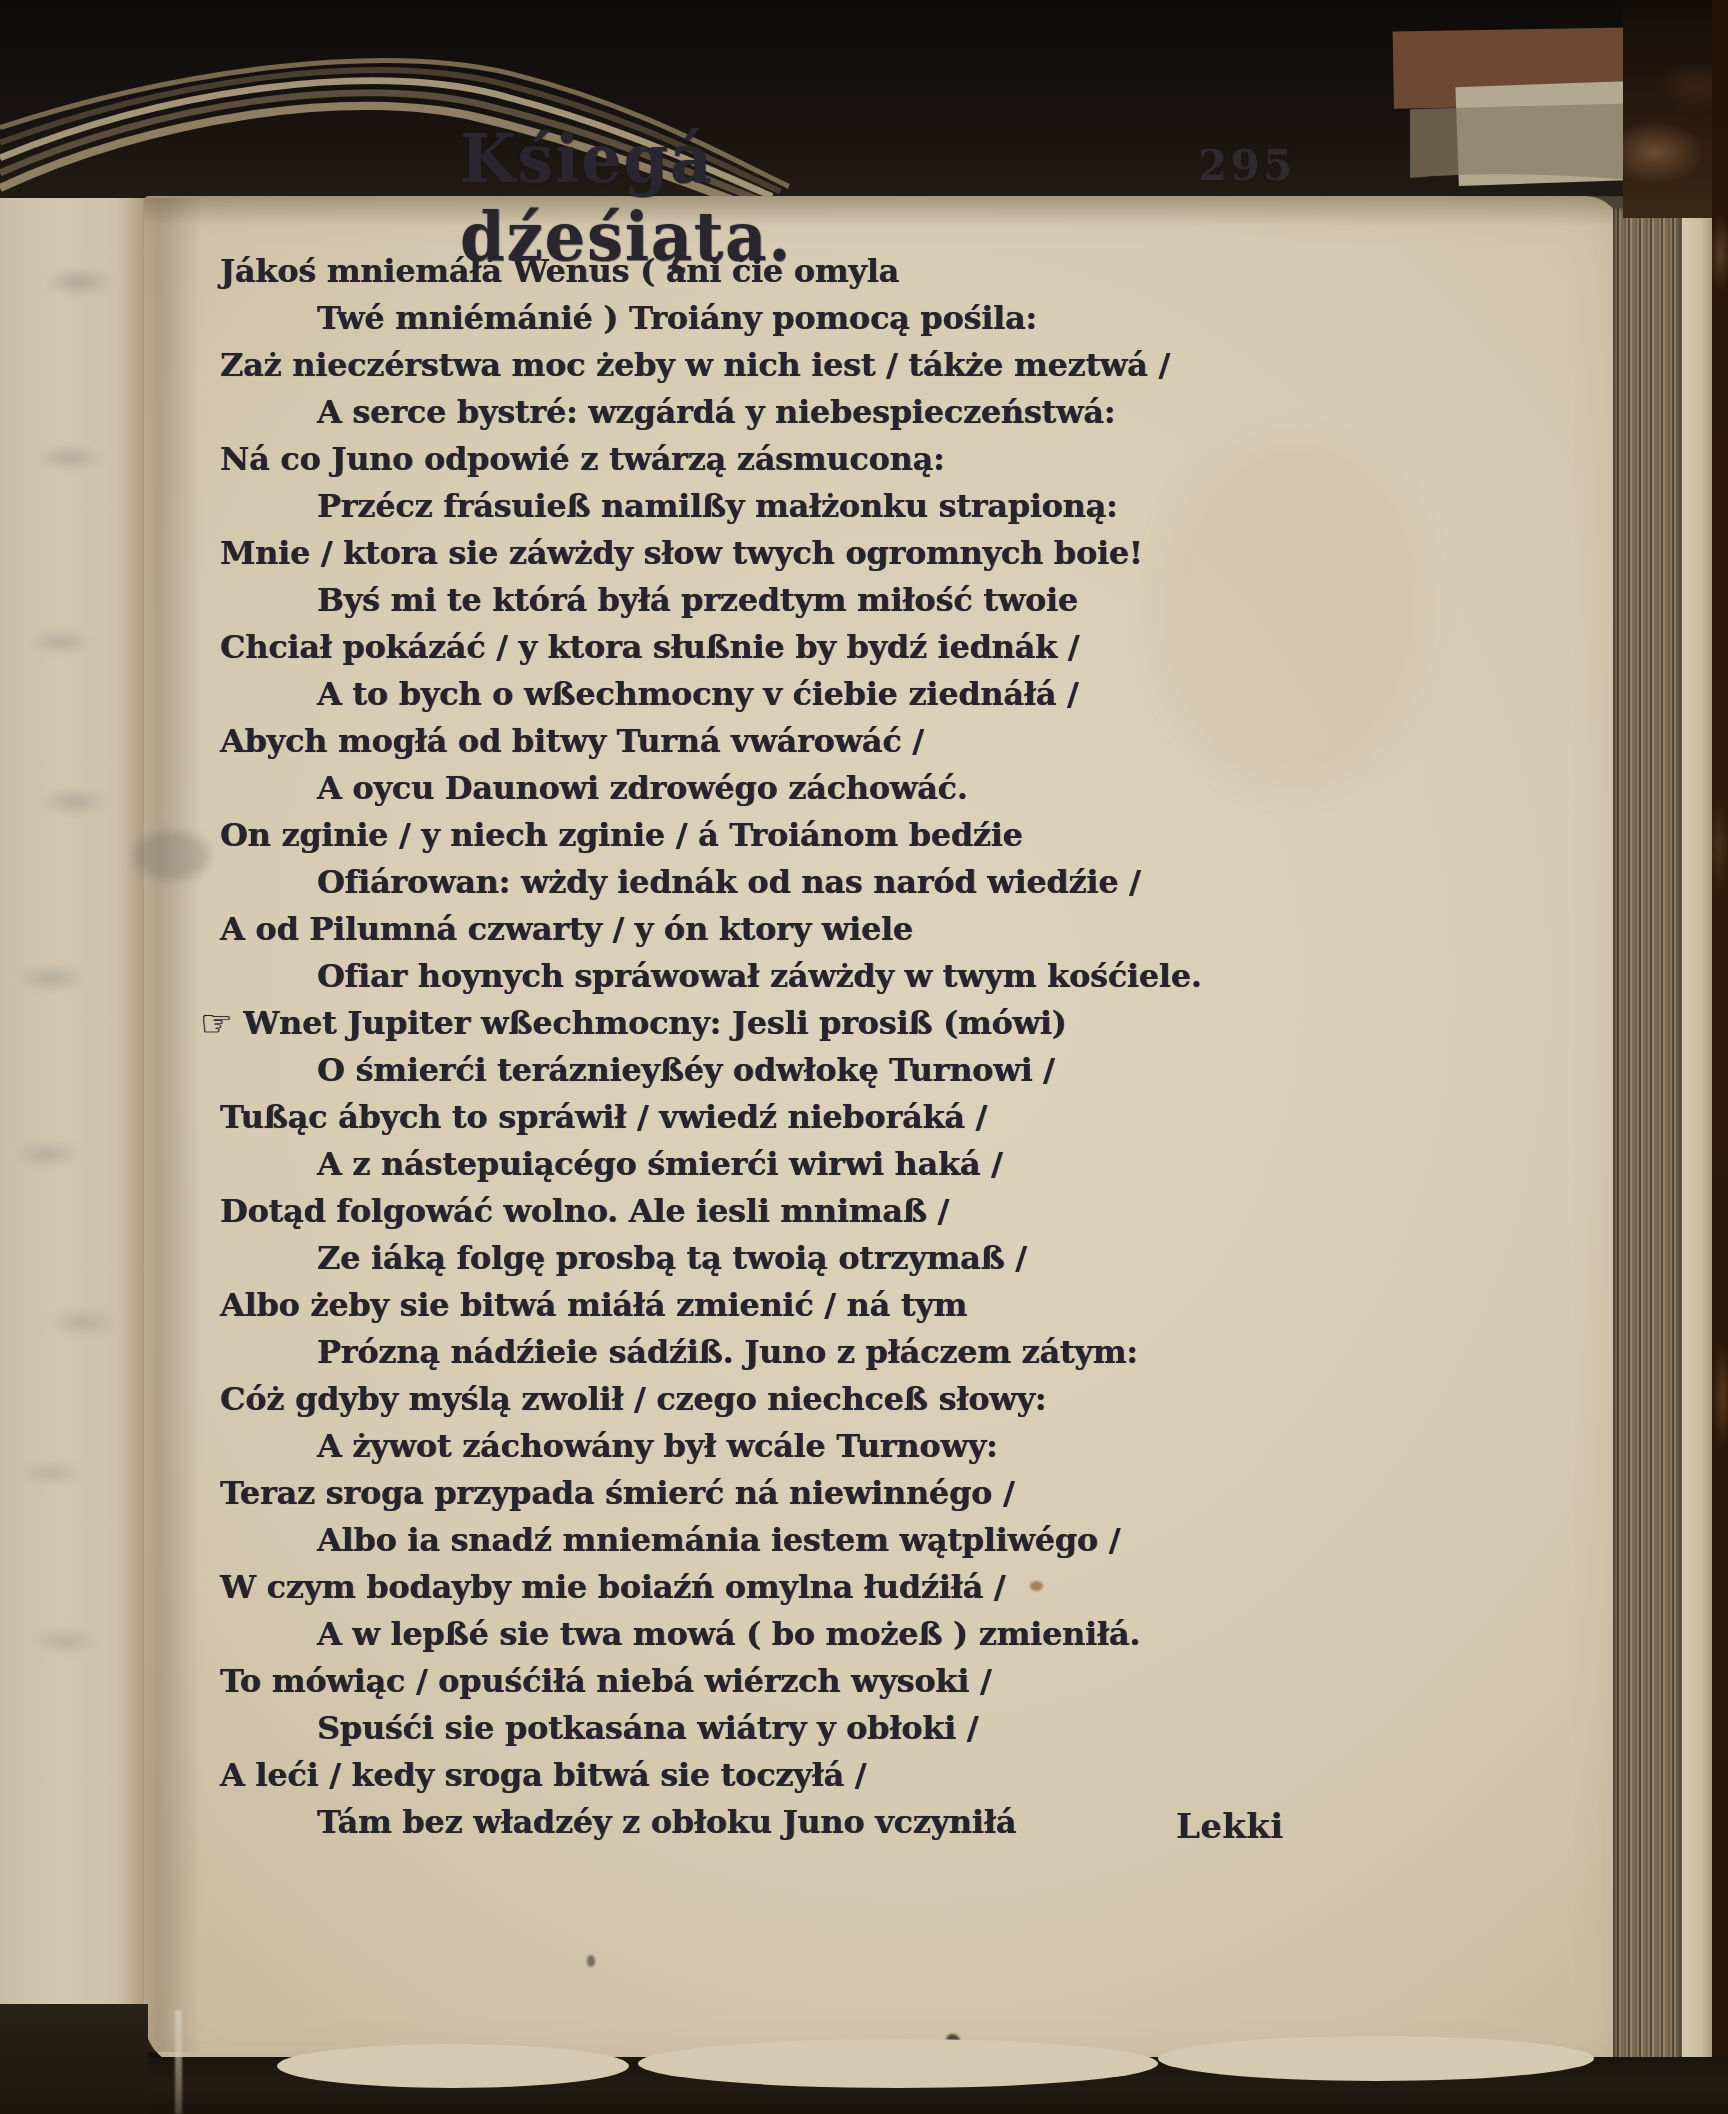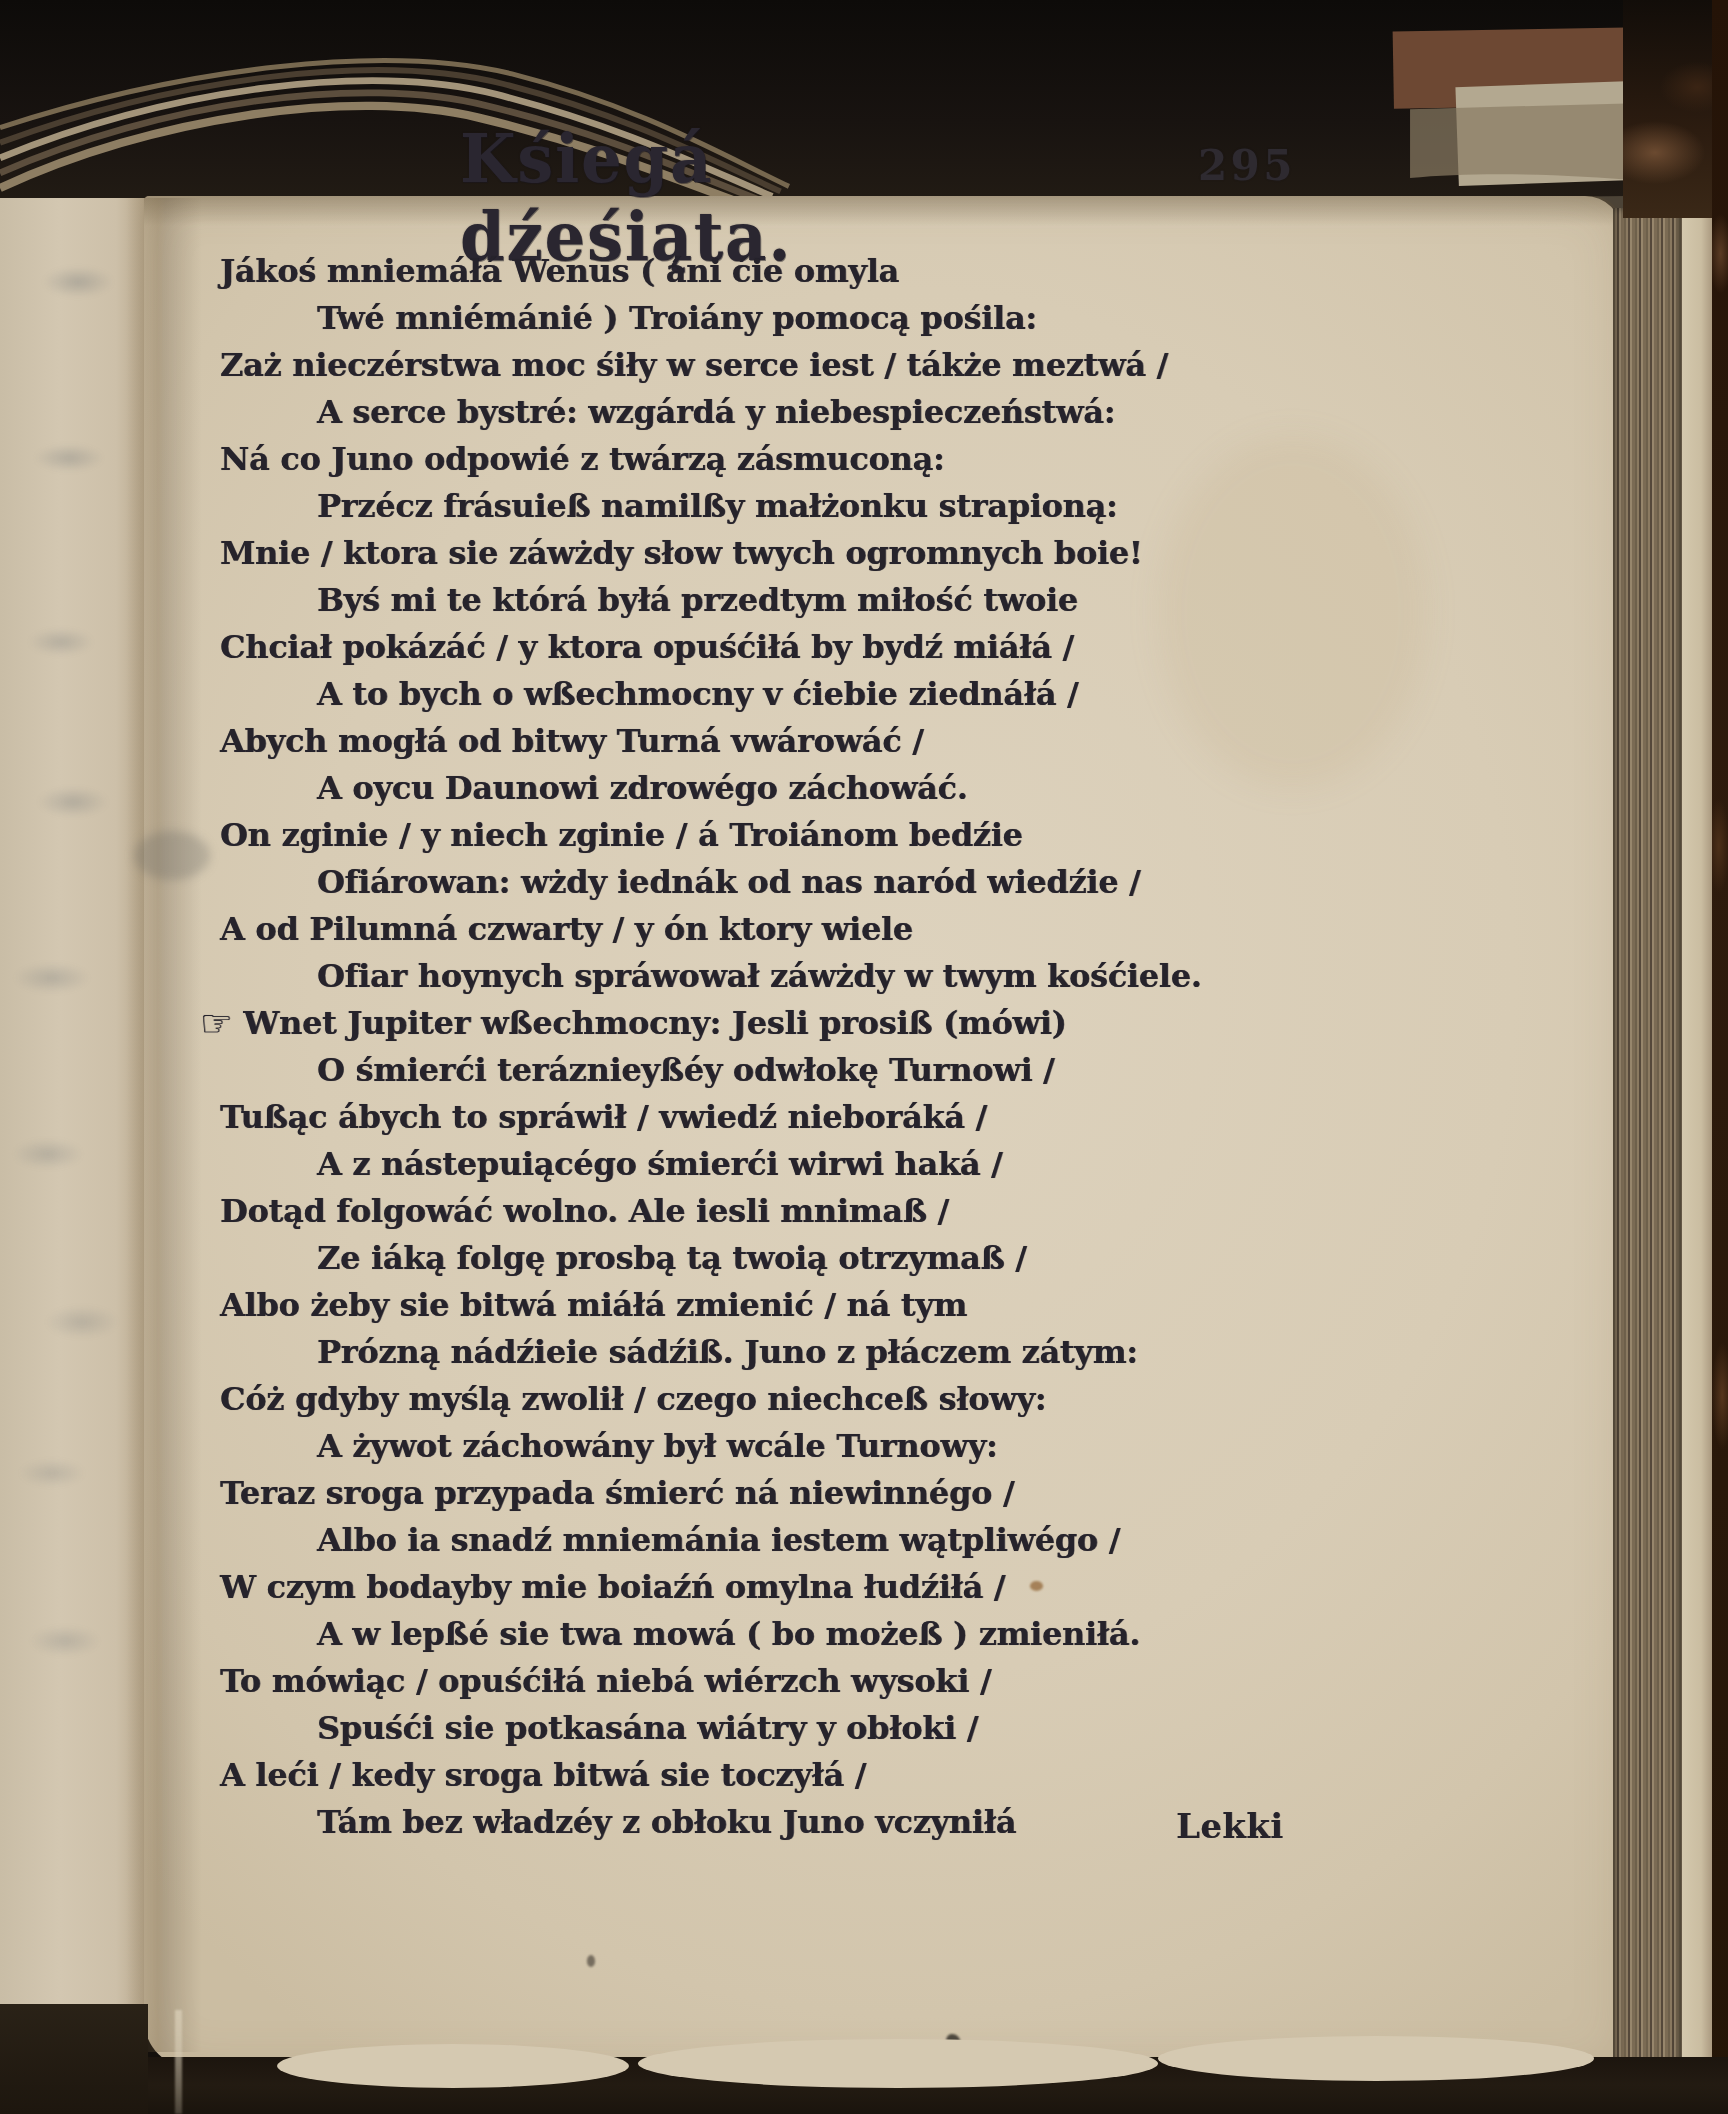--- a/index.html
+++ b/index.html
@@ -145,27 +145,27 @@
   <div class="bottom-left-dark"></div>
   <div class="edge-light"></div>
 
   <div class="running-head">Kśiegá dźeśiąta.</div>
   <div class="folio">295</div>
 
   <div class="text-block">
 
   <div class="poem-line"><span>Jákoś mniemáłá Wenus ( áni ćie omyla</span></div>
       <div class="poem-line indent"><span>Twé mniémánié ) Troiány pomocą pośila:</span></div>
-      <div class="poem-line"><span>Zaż nieczérstwa moc śiły w serce iest / tákże meztwá /</span></div>
+      <div class="poem-line"><span>Zaż nieczérstwa moc żeby w nich iest / tákże meztwá /</span></div>
       <div class="poem-line indent"><span>A serce bystré: wzgárdá y niebespieczeństwá:</span></div>
       <div class="poem-line"><span>Ná co Juno odpowié z twárzą zásmuconą:</span></div>
       <div class="poem-line indent"><span>Przécz frásuieß namilßy małżonku strapioną:</span></div>
       <div class="poem-line"><span>Mnie / ktora sie záwżdy słow twych ogromnych boie!</span></div>
       <div class="poem-line indent"><span>Byś mi te którá byłá przedtym miłość twoie</span></div>
-      <div class="poem-line"><span>Chciał pokázáć / y ktora opuśćiłá by bydź miáłá /</span></div>
+      <div class="poem-line"><span>Chciał pokázáć / y ktora słußnie by bydź iednák /</span></div>
       <div class="poem-line indent"><span>A to bych o wßechmocny v ćiebie ziednáłá /</span></div>
       <div class="poem-line"><span>Abych mogłá od bitwy Turná vwárowáć /</span></div>
       <div class="poem-line indent"><span>A oycu Daunowi zdrowégo záchowáć.</span></div>
       <div class="poem-line"><span>On zginie / y niech zginie / á Troiánom bedźie</span></div>
       <div class="poem-line indent"><span>Ofiárowan: wżdy iednák od nas naród wiedźie /</span></div>
       <div class="poem-line"><span>A od Pilumná czwarty / y ón ktory wiele</span></div>
       <div class="poem-line indent"><span>Ofiar hoynych spráwował záwżdy w twym kośćiele.</span></div>
       <div class="poem-line"><span class="manicule">☞</span><span>Wnet Jupiter wßechmocny: Jesli prosiß (mówi)</span></div>
       <div class="poem-line indent"><span>O śmierći teráznieyßéy odwłokę Turnowi /</span></div>
       <div class="poem-line"><span>Tußąc ábych to spráwił / vwiedź nieboráká /</span></div>

